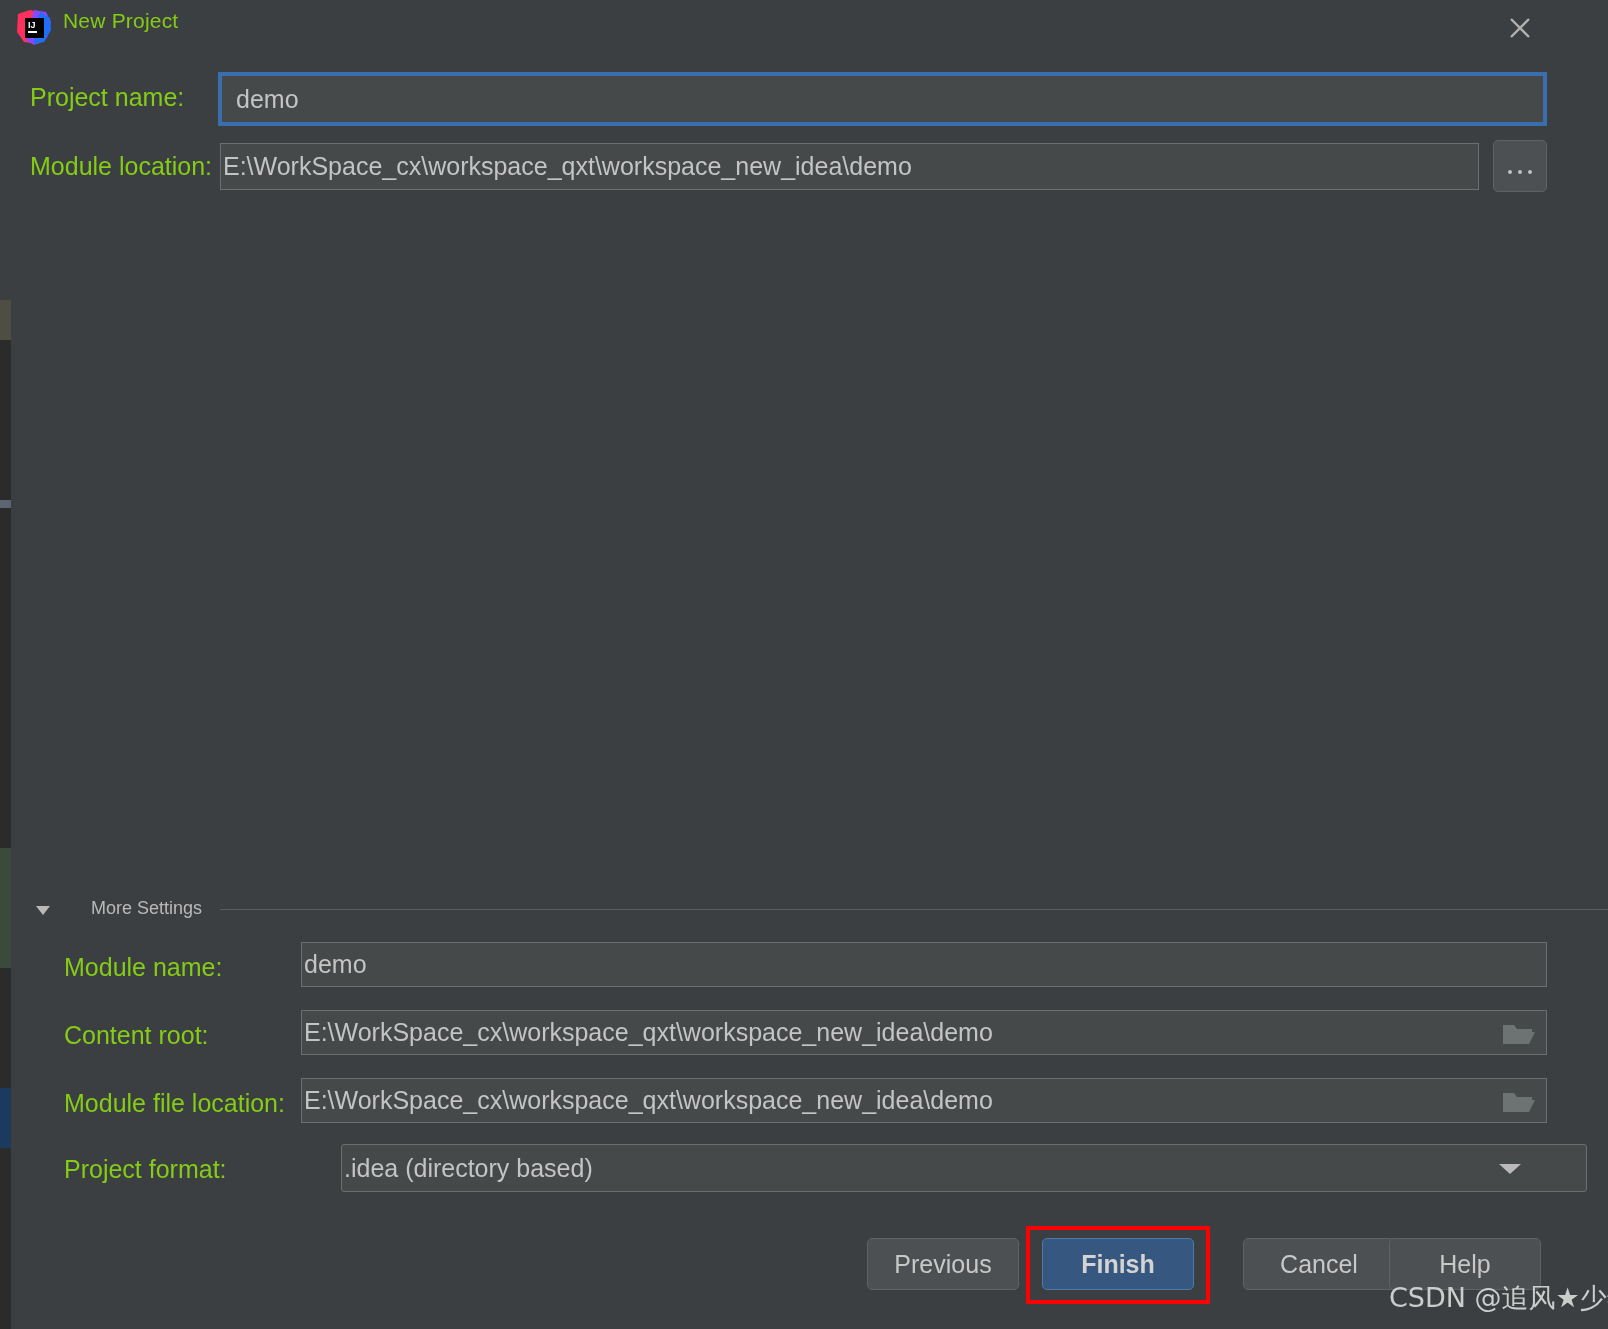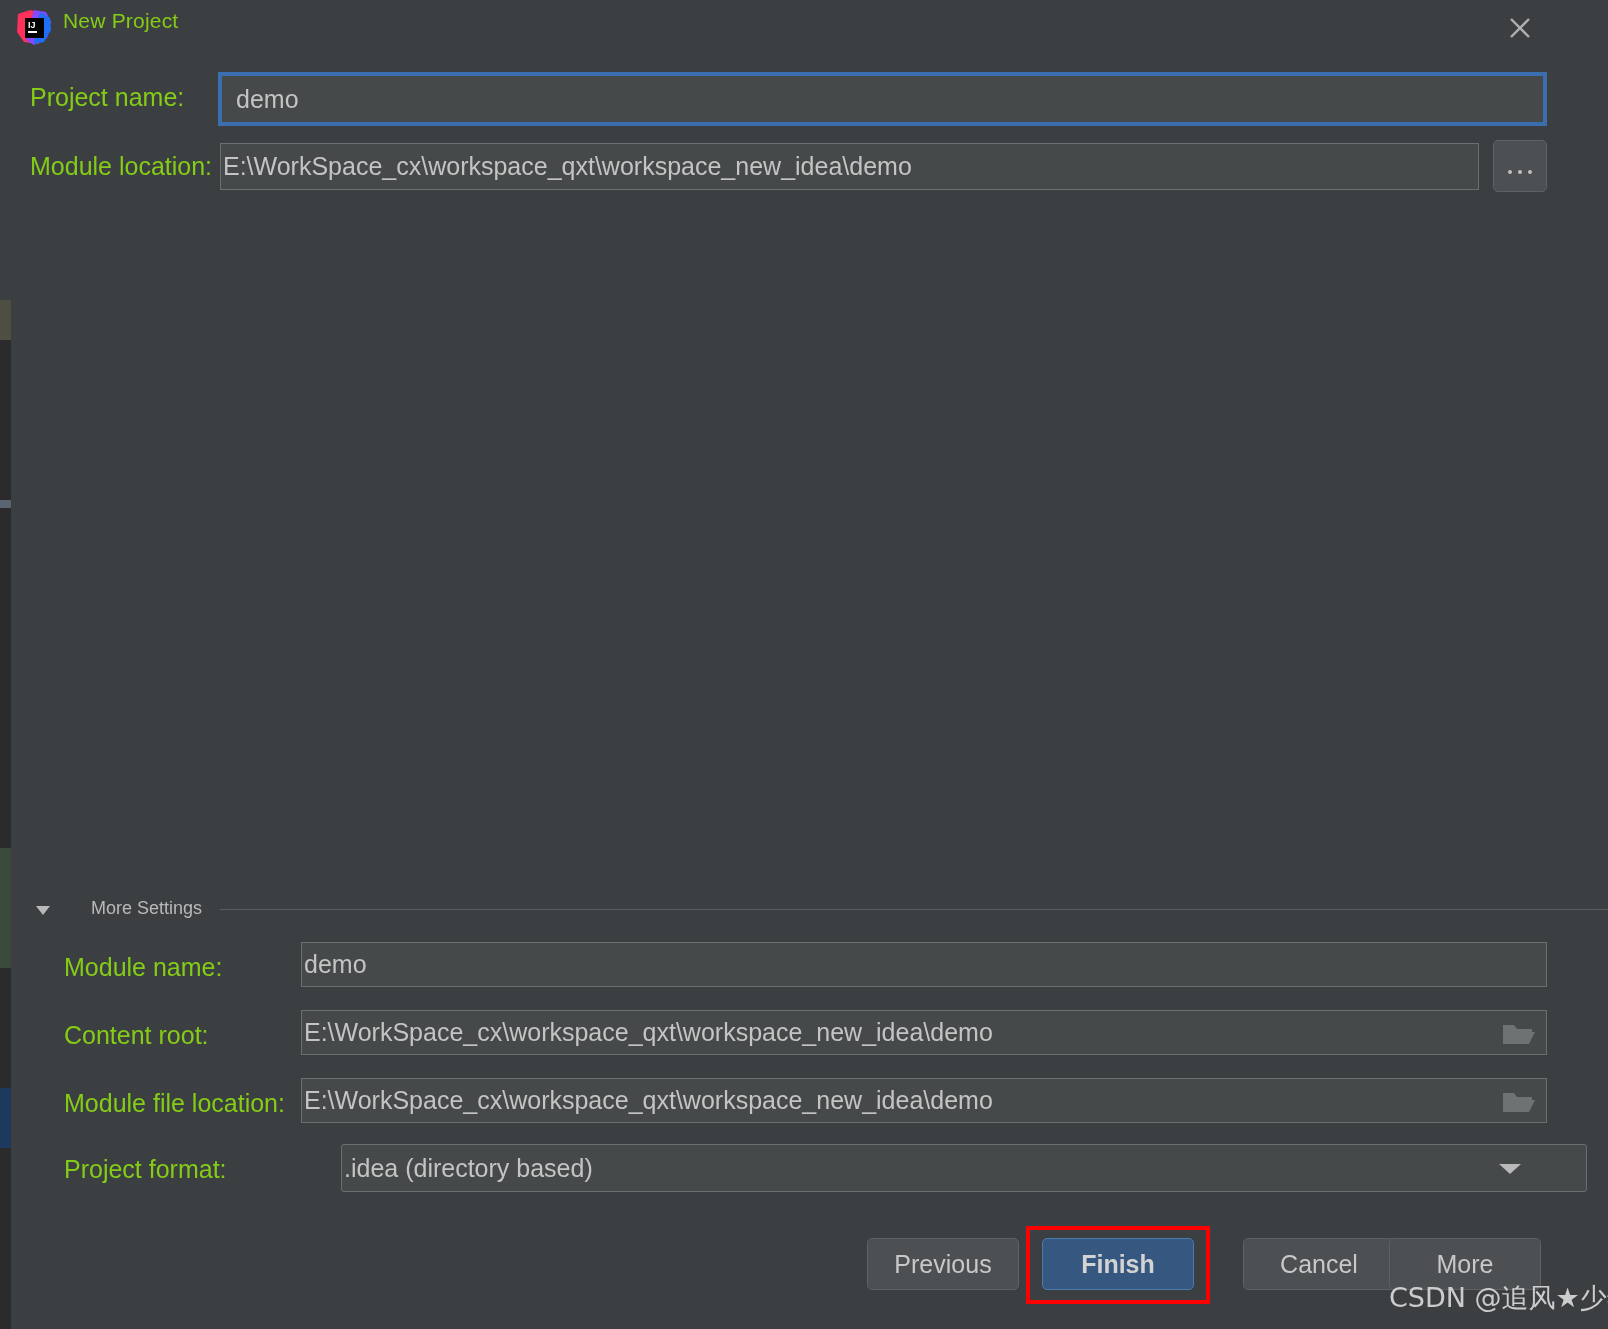--- a/index.html
+++ b/index.html
@@ -284,19 +284,19 @@
   <div class="lbl" style="left:53px; top:1155px;">Project format:</div>
   <div class="field" style="left:290px; top:1144px; width:1246px; height:48px; border-radius:3px;margin-left:40px;">.idea (directory based)</div>
   <span class="combo-arrow" style="left:1488px; top:1164px;"></span>
 
   <div class="btn" style="left:856px; top:1238px; width:152px;">Previous</div>
 
   <div class="btn primary" style="left:1031px; top:1238px; width:152px;">Finish</div>
 
   <div class="btn" style="left:1232px; top:1238px; width:152px;">Cancel</div>
 
-  <div class="btn" style="left:1378px; top:1238px; width:152px;">More</div>
+  <div class="btn" style="left:1378px; top:1238px; width:152px;">Help</div>
 
   <div id="finish-annotation" style="left:1015px; top:1226px; width:184px; height:78px;"></div>
 
   <div id="watermark">CSDN @追风★少年</div>
 
 </div>
 
 </body></html>

